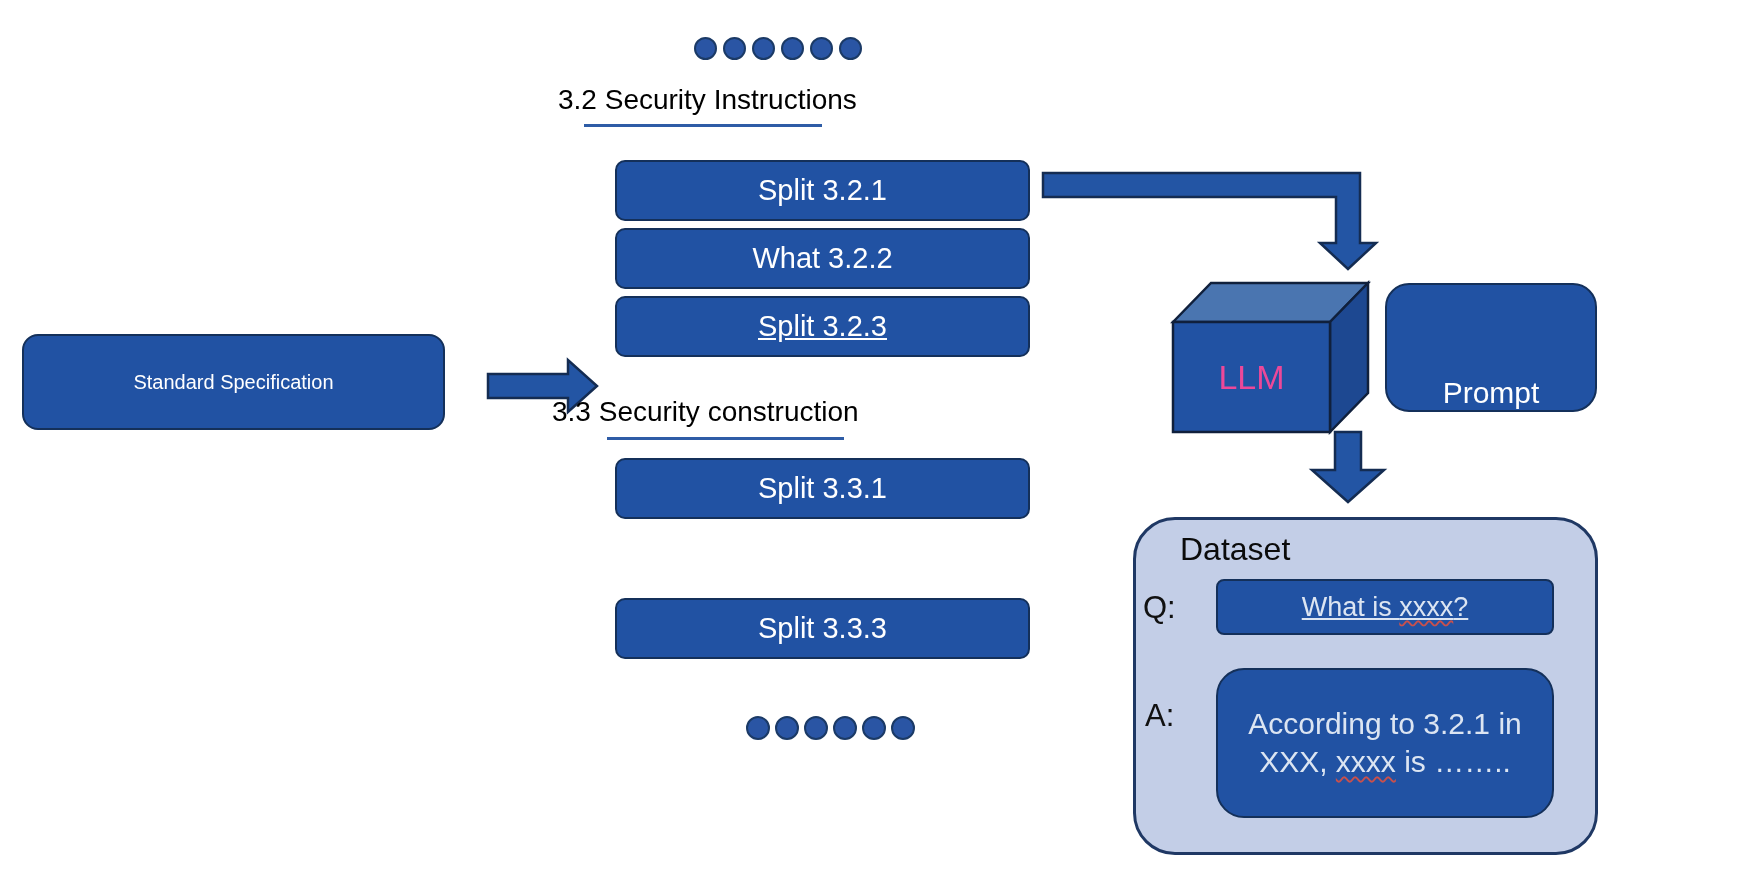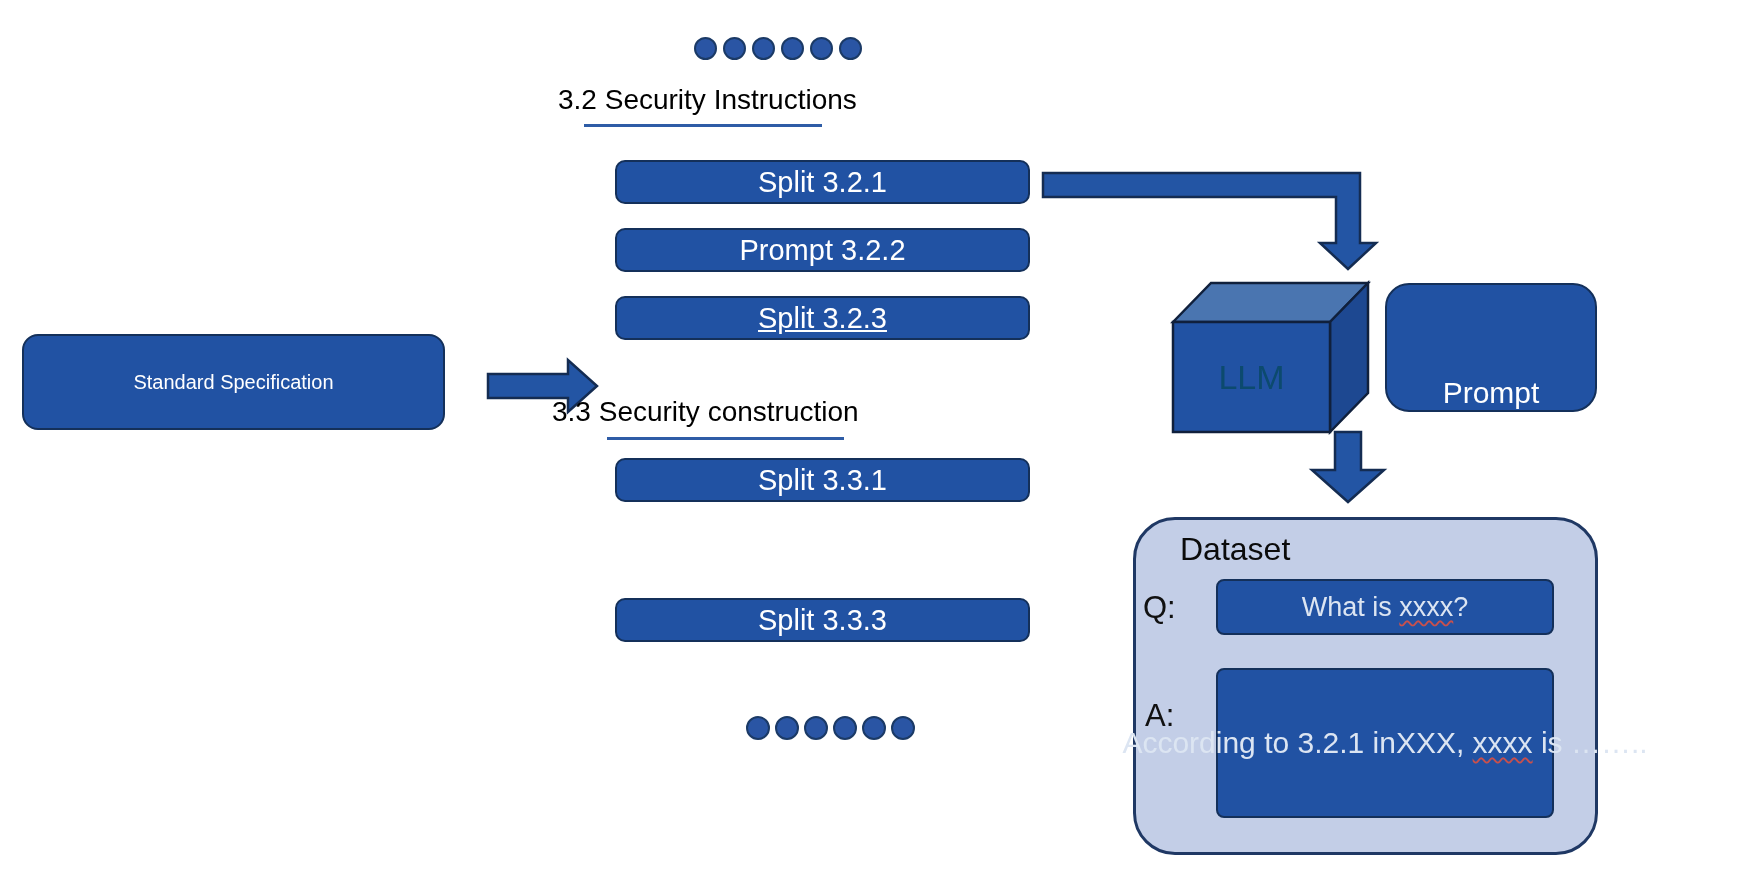--- a/index.html
+++ b/index.html
@@ -14,37 +14,37 @@
   .dots-bottom .dot{width:24px;height:24px;gap:5px;}
   
   .sec-title{font-size:28px;color:#000;white-space:nowrap;}
   .sec-underline{height:3px;background:#2E5CA6;}
   
   .bluebox{
     background:#2152A3;border:2.5px solid #14305A;box-sizing:border-box;
     color:#ffffff;display:flex;align-items:center;justify-content:center;
     white-space:nowrap;
   }
-  .split{left:615px;width:415px;height:44px;border-radius:10px;font-size:29px;}
+  .split{left:615px;width:415px;height:61px;border-radius:10px;font-size:29px;}
   .source{left:22px;top:334px;width:423px;height:96px;border-radius:16px;font-size:20px;}
   .prompt{left:1385px;top:283px;width:212px;height:129px;border-radius:24px;font-size:30px;align-items:flex-end;}
   
   .panel{
     left:1133px;top:517px;width:465px;height:338px;border-radius:42px;
     background:#C3CEE7;border:3px solid #1F3864;box-sizing:border-box;
   }
   .panel-title{left:1180px;top:531px;font-size:32px;color:#0b0b0b;}
   .qa-label{font-size:31px;color:#111;}
-  .qbox{left:1216px;top:579px;width:338px;height:56px;border-radius:8px;font-size:27px;color:#DCE5F2;}
-  .abox{left:1216px;top:668px;width:338px;height:150px;border-radius:8px;font-size:30px;color:#DCE5F2;flex-direction:row;line-height:1.28;}
+  .qbox{left:1216px;top:579px;width:338px;height:56px;border-radius:8px;font-size:27px;color:#DCE5F2;text-decoration:underline;}
+  .abox{left:1216px;top:668px;width:338px;height:150px;border-radius:28px;font-size:30px;color:#DCE5F2;flex-direction:column;line-height:1.28;}
   .sq{
     text-decoration-line:underline;text-decoration-style:wavy;
     text-decoration-color:#C9504C;text-decoration-thickness:2px;text-underline-offset:4px;
   }
-  .llm-label{left:1173px;top:322px;width:157px;height:110px;display:flex;align-items:center;justify-content:center;color:#0c4a6e;font-size:34px;}
+  .llm-label{left:1173px;top:322px;width:157px;height:110px;display:flex;align-items:center;justify-content:center;color:#ec4899;font-size:34px;}
   svg{position:absolute;left:0;top:0;}
 </style>
 </head>
 <body>
 
 <div id="canvas">
 
   <svg width="1754" height="870" viewBox="0 0 1754 870">
 
     <polygon points="488,374 568,374 568,360 597,386 568,412 568,398 488,398" fill="#2355A4" stroke="#142C52" stroke-width="2.5"></polygon>
@@ -69,21 +69,21 @@
     <span class="dot"></span>
   </div>
 
   <div class="abs sec-title" style="left:558px;top:84px;">3.2 Security Instructions</div>
   <div class="abs sec-underline" style="left:584px;top:124px;width:238px;"></div>
 
   <div class="abs bluebox split" style="top:160px;">
     <span>Split 3.2.1</span>
   </div>
   <div class="abs bluebox split" style="top:228px;">
-    <span>Prompt 3.2.2</span>
+    <span>What 3.2.2</span>
   </div>
   <div class="abs bluebox split" style="top:296px;text-decoration:underline;">
     <span>Split 3.2.3</span>
   </div>
 
   <div class="abs sec-title" style="left:552px;top:396px;">3.3 Security construction</div>
   <div class="abs sec-underline" style="left:607px;top:437px;width:237px;"></div>
 
   <div class="abs bluebox split" style="top:458px;">
     <span>Split 3.3.1</span>

